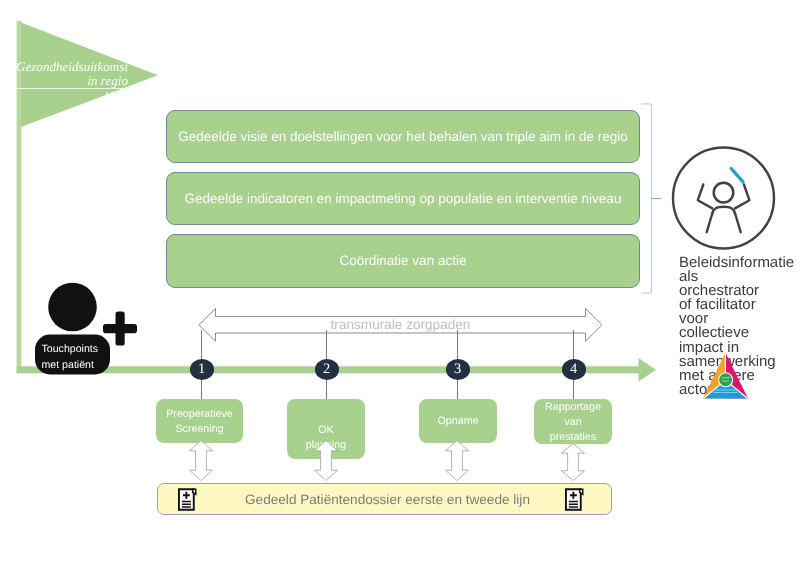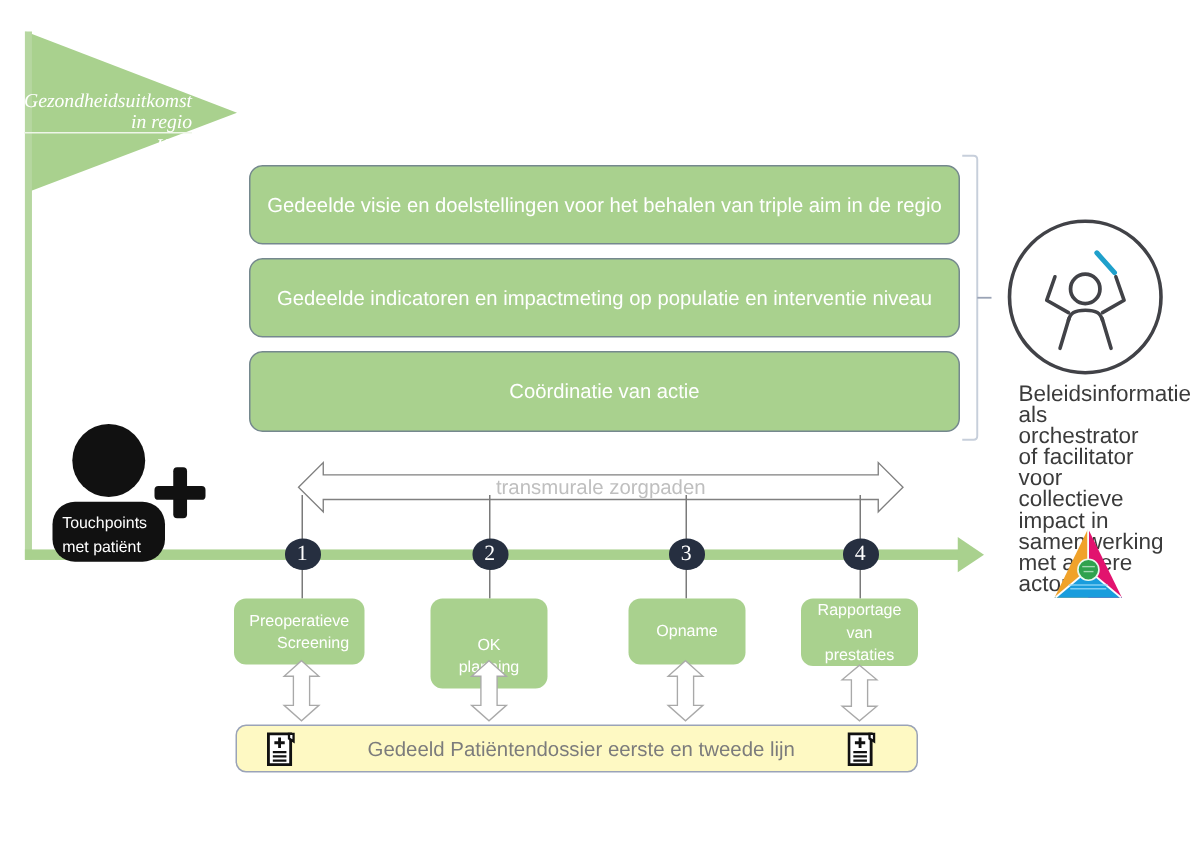--- a/index.html
+++ b/index.html
@@ -37,21 +37,21 @@
            font-family:"Liberation Serif", serif;font-size:14.5px;line-height:1;box-sizing:border-box;}
   .tcircle.c1{left:189.5px;top:359px;}
   .tcircle.c2{left:314.5px;top:359px;}
   .tcircle.c3{left:445.5px;top:359px;}
   .tcircle.c4{left:561.5px;top:359px;}
 
   
   .stepbox{position:absolute;background:#a9d18e;border-radius:8px;
            display:flex;align-items:center;justify-content:center;text-align:center;
            color:#ffffff;font-size:10.7px;line-height:15px;white-space:pre-line;}
-  .stepbox.s1{left:156px;top:399px;width:87px;height:43px;padding-top:1px;text-align:right;}
+  .stepbox.s1{left:156px;top:399px;width:87px;height:43px;padding-top:1px;}
   .stepbox.s2{left:287px;top:399px;width:78px;height:43px;padding-top:17px;}
   .stepbox.s3{left:419px;top:399px;width:78px;height:43px;padding-top:1px;}
   .stepbox.s4{left:534px;top:399px;width:78px;height:44px;padding-top:1px;}
 
   
   .dossier{position:absolute;left:157px;top:483px;width:455px;height:32px;
            border:1px solid #9aa3b8;border-radius:7px;background:#fef9c3;
            box-sizing:border-box;display:flex;align-items:center;}
   .dossier .dosstext{flex:1;text-align:center;color:#7c7c7c;font-size:13.6px;padding-left:12px;}
   .docicon{width:20px;height:22px;display:inline-block;}

